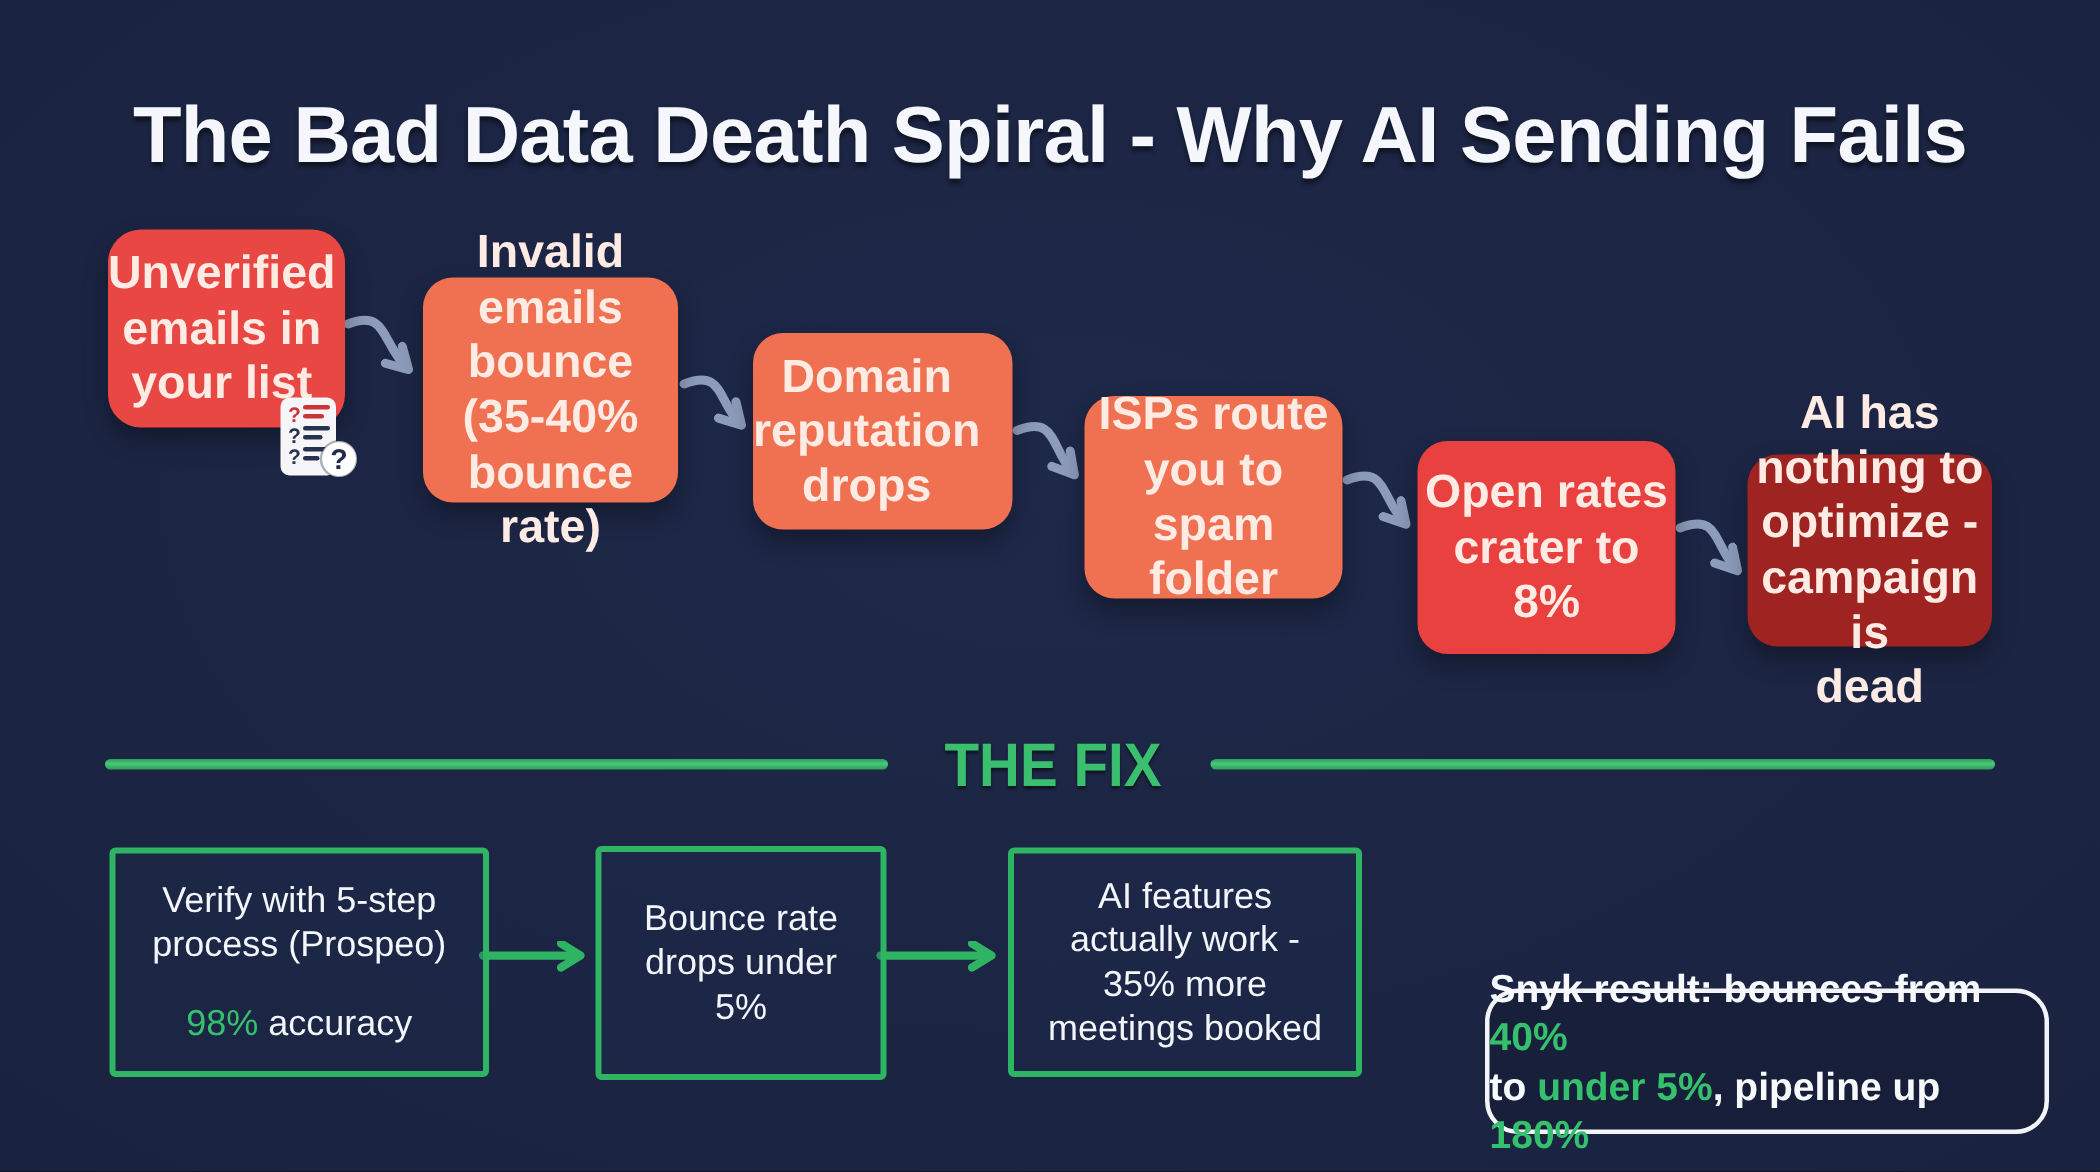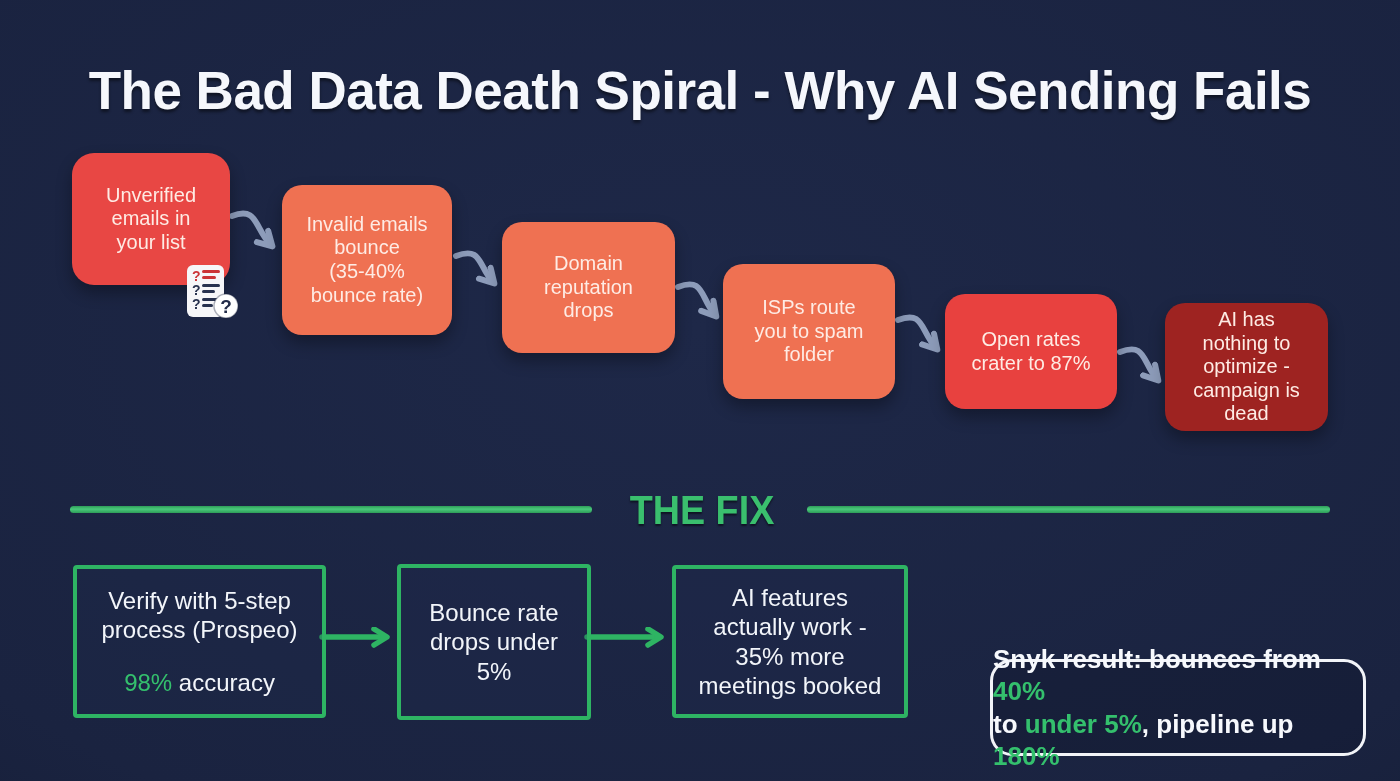--- a/index.html
+++ b/index.html
@@ -7,30 +7,30 @@
     position:relative;width:1400px;height:781px;overflow:hidden;
     font-family:"Liberation Sans","DejaVu Sans",sans-serif;
     background:radial-gradient(120% 130% at 50% 42%, #1e2848 0%, #1a2340 55%, #141c33 82%, #0c1222 100%);
   }
   .title{
     position:absolute;left:0;top:60px;width:100%;text-align:center;
     font-size:53px;font-weight:700;letter-spacing:-0.5px;color:#f5f7fc;
     text-shadow:0 3px 3px rgba(0,0,0,0.45);
   }
   .sbox{
-    position:absolute;border-radius:20px;display:flex;align-items:center;justify-content:center;
-    text-align:center;color:#feebe4;font-size:20px;font-weight:400;line-height:1.18;
+    position:absolute;border-radius:20px;display:flex;align-items:center;justify-content:flex-start;
+    text-align:center;color:#feebe4;font-size:31px;font-weight:700;line-height:1.18;
     box-shadow:0 8px 16px rgba(0,0,0,0.32);
   }
   .sbox .ln{width:100%;}
   .s1{left:72px;top:153px;width:158px;height:132px;background:#e84744;border-radius:22px;}
   .s2{left:282px;top:185px;width:170px;height:150px;background:#ef7152;}
   .s3{left:502px;top:222px;width:173px;height:131px;background:#ef7152;}
   .s4{left:723px;top:264px;width:172px;height:135px;background:#ef7152;}
-  .s5{left:945px;top:294px;width:172px;height:115px;background:#e8413f;}
+  .s5{left:945px;top:294px;width:172px;height:142px;background:#e8413f;}
   .s6{left:1165px;top:303px;width:163px;height:128px;background:#9e2321;}
   .arrow-layer{position:absolute;left:0;top:0;width:1400px;height:781px;pointer-events:none;}
   .doc-icon{position:absolute;left:184px;top:264px;width:56px;height:56px;}
   .fix-line{position:absolute;height:7px;border-radius:4px;top:506px;
     background:linear-gradient(180deg,#2e9d58 0%,#49c97b 45%,#2e9d58 100%);}
   .fix-line.left{left:70px;width:522px;}
   .fix-line.right{left:807px;width:523px;}
   .fix-heading{
     position:absolute;left:602px;top:487px;width:200px;text-align:center;
     font-size:41px;font-weight:700;color:#3abf6e;letter-spacing:0px;
@@ -103,21 +103,21 @@
   <div class="sbox s4">
     <div>
         <div class="ln">ISPs route</div>
          <div class="ln">you to spam</div>
          <div class="ln">folder</div>
       </div>
   </div>
   <div class="sbox s5">
     <div>
         <div class="ln">Open rates</div>
-         <div class="ln">crater to 87%</div>
+         <div class="ln">crater to 8%</div>
       </div>
   </div>
   <div class="sbox s6">
     <div>
         <div class="ln">AI has</div>
          <div class="ln">nothing to</div>
          <div class="ln">optimize -</div>
          <div class="ln">campaign is</div>
          <div class="ln">dead</div>
       </div>

